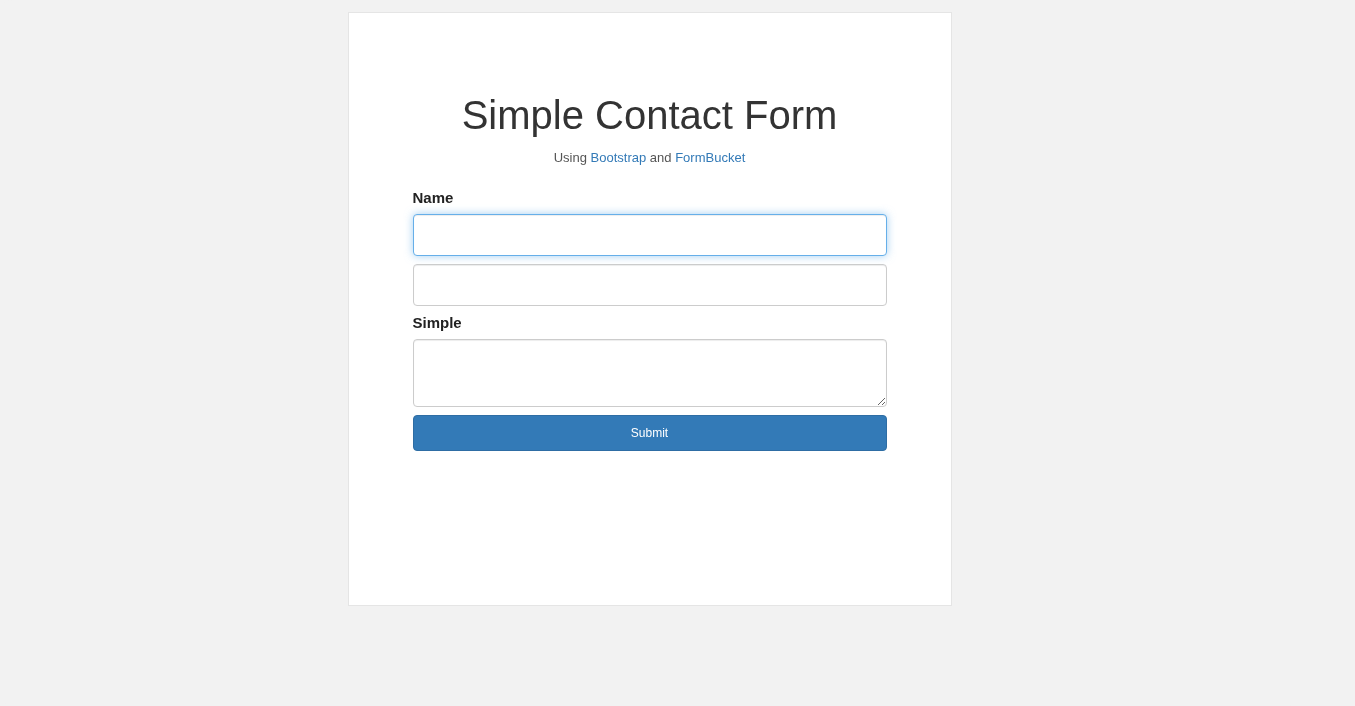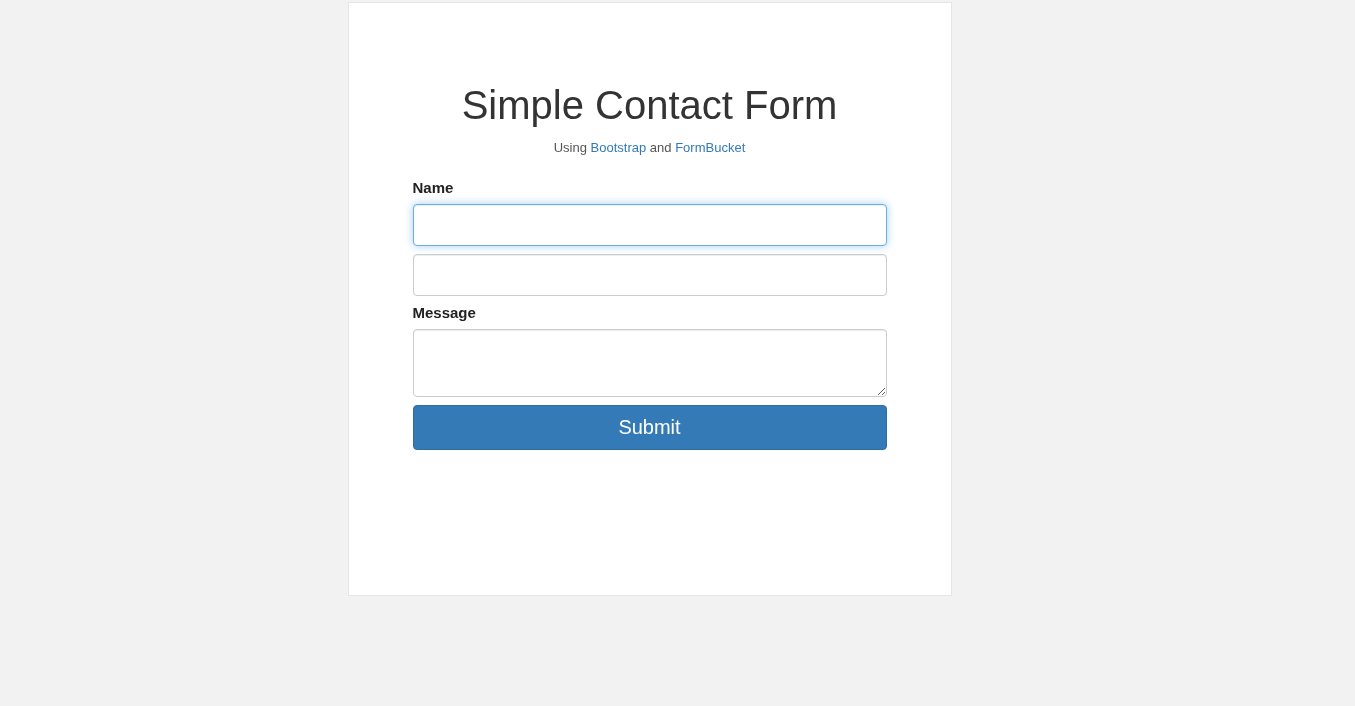--- a/index.html
+++ b/index.html
@@ -10,21 +10,21 @@
     body {
       font-family: "Helvetica Neue", Helvetica, Arial, sans-serif;
       background-color: #f2f2f2;
       font-size: 14px;
       color: #333;
     }
     .page-wrapper {
       width: 1299px;
       min-height: 706px;
       background-color: #f2f2f2;
-      padding-top: 2px;
+      padding-top: 12px;
       border-radius: 13px;
     }
     .form-card {
       width: 604px;
       margin: 0 auto;
       background-color: #ffffff;
       border: 1px solid #e5e5e5;
       padding: 80px 64px 60px 64px;
       min-height: 594px;
     }
@@ -74,21 +74,21 @@
       box-shadow: inset 0 1px 1px rgba(0,0,0,.075), 0 0 8px rgba(102,175,233,.6);
     }
     textarea.form-control {
       height: 68px;
       resize: both;
     }
     .btn-primary {
       display: block;
       width: 100%;
       padding: 10px 12px;
-      font-size: 20px;
+      font-size: 12px;
       font-weight: 400;
       text-align: center;
       color: #fff;
       background-color: #337ab7;
       border: 1px solid #2e6da4;
       border-radius: 4px;
       cursor: pointer;
     }
     .input-wrap {
       position: relative;
@@ -109,19 +109,19 @@
       <div class="input-wrap">
         <input type="text" class="form-control focused" autofocus="" value="" style="">
       </div>
     </div>
 
     <div class="form-group">
       <input type="text" class="form-control" value="" style="">
     </div>
 
     <div class="form-group">
-      <label class="form-label">Message</label>
+      <label class="form-label">Simple</label>
       <textarea class="form-control" style=""></textarea>
     </div>
 
     <button class="btn-primary">Submit</button>
   </div>
 </div>
 
 </body></html>

